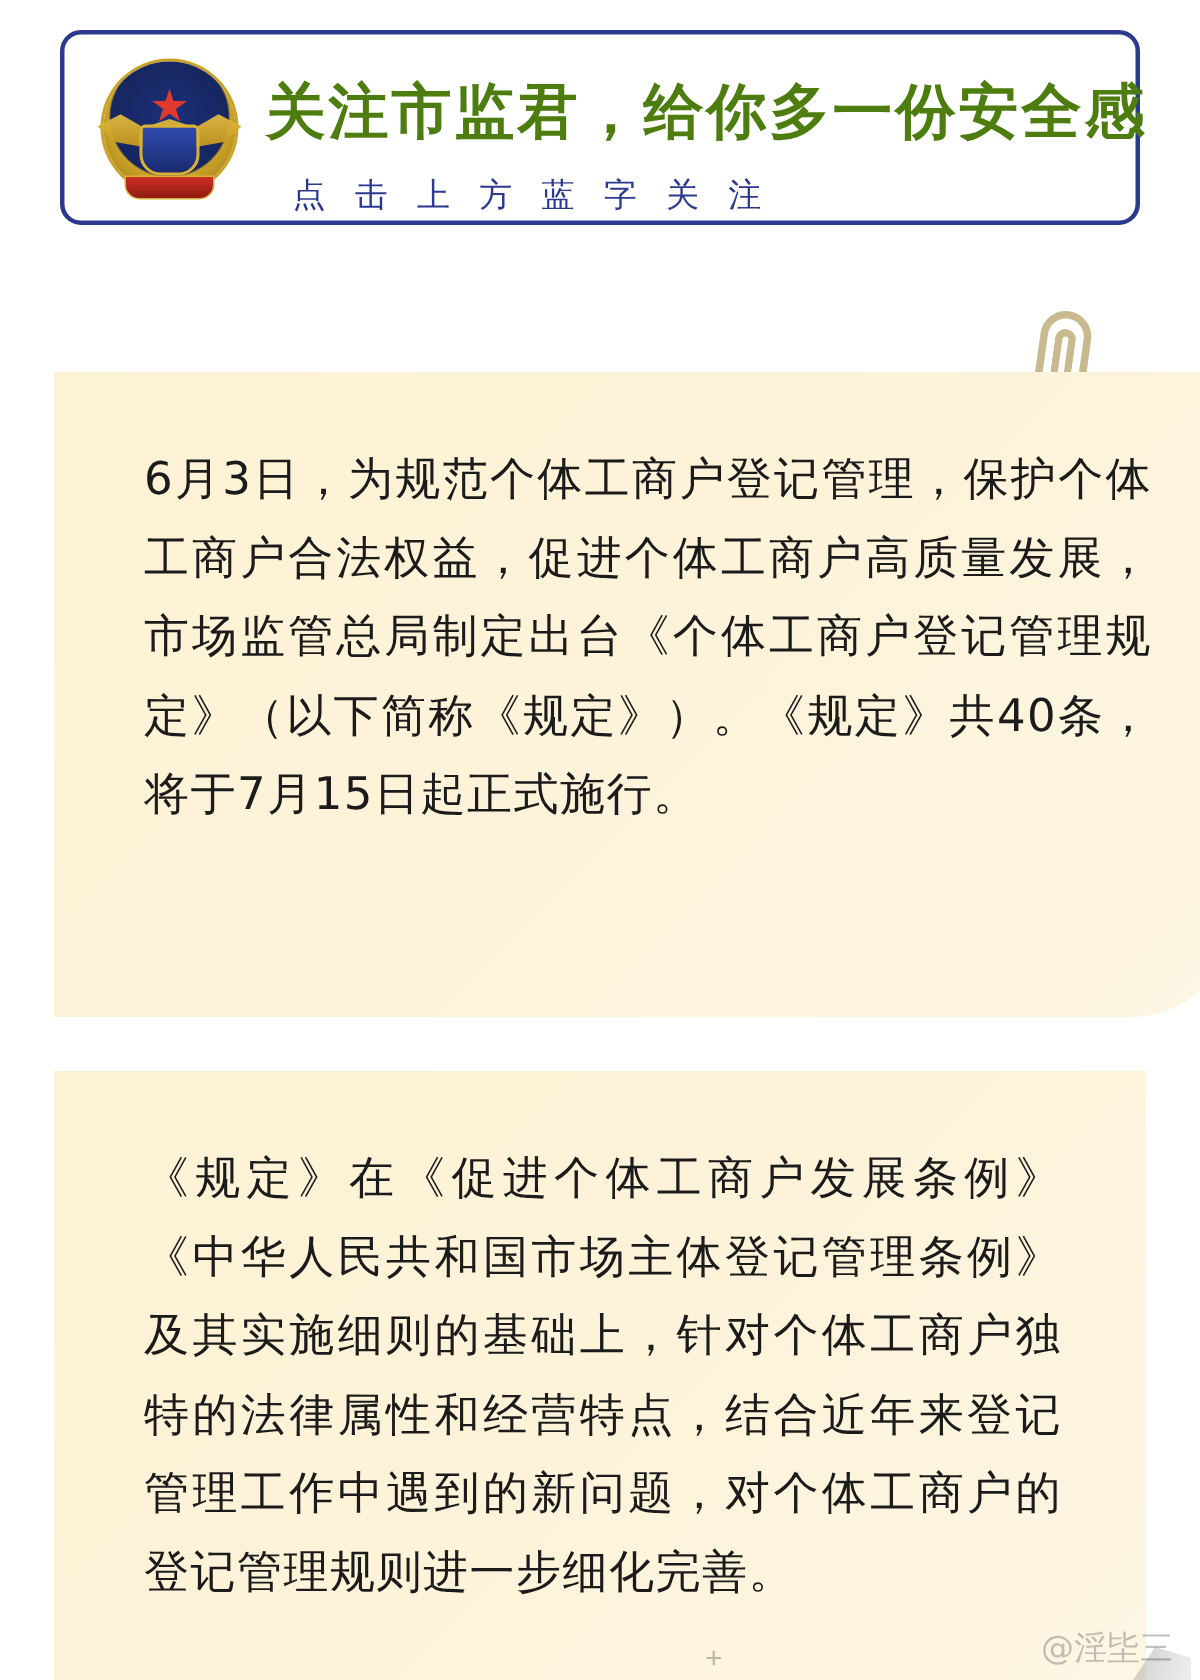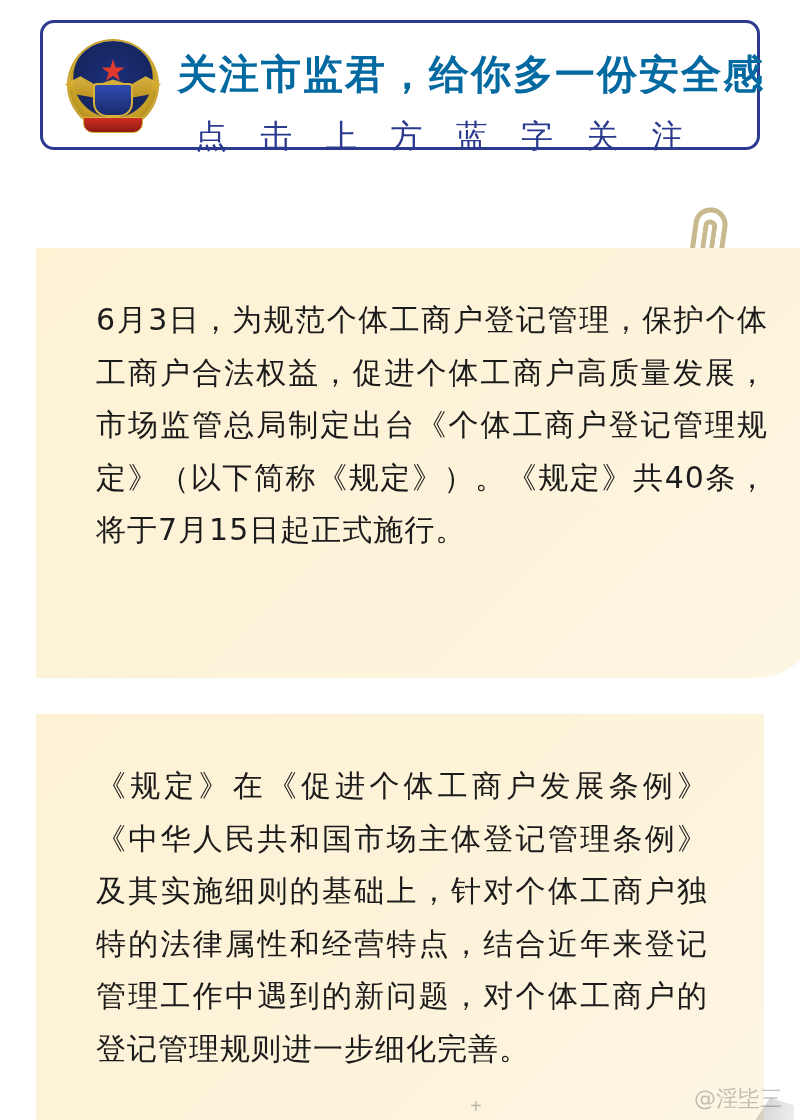--- a/index.html
+++ b/index.html
@@ -75,34 +75,34 @@
     border: 1px solid #d8b13a;
     box-sizing: border-box;
   }
 
   .banner-title {
     position: absolute;
     left: 134px;
     top: 24px;
     font-size: 40px;
     font-weight: 700;
-    color: #0369a1;
+    color: #4d7c0f;
     letter-spacing: 2px;
     white-space: nowrap;
     font-family: Liberation Mono, monospace;
   }
   .banner-sub {
     position: absolute;
     left: 152px;
     top: 92px;
-    font-size: 32px;
+    font-size: 22px;
     color: #2b3a8f;
     letter-spacing: 7px;
     white-space: nowrap;
-    font-family: Liberation Mono, monospace;
+    font-family: Liberation Serif, serif;
   }
 
   
   .card {
     position: absolute;
     box-sizing: border-box;
     background: #fdf3d8;
     padding: 46px 56px 40px 60px;
   }
   .card-1 {

